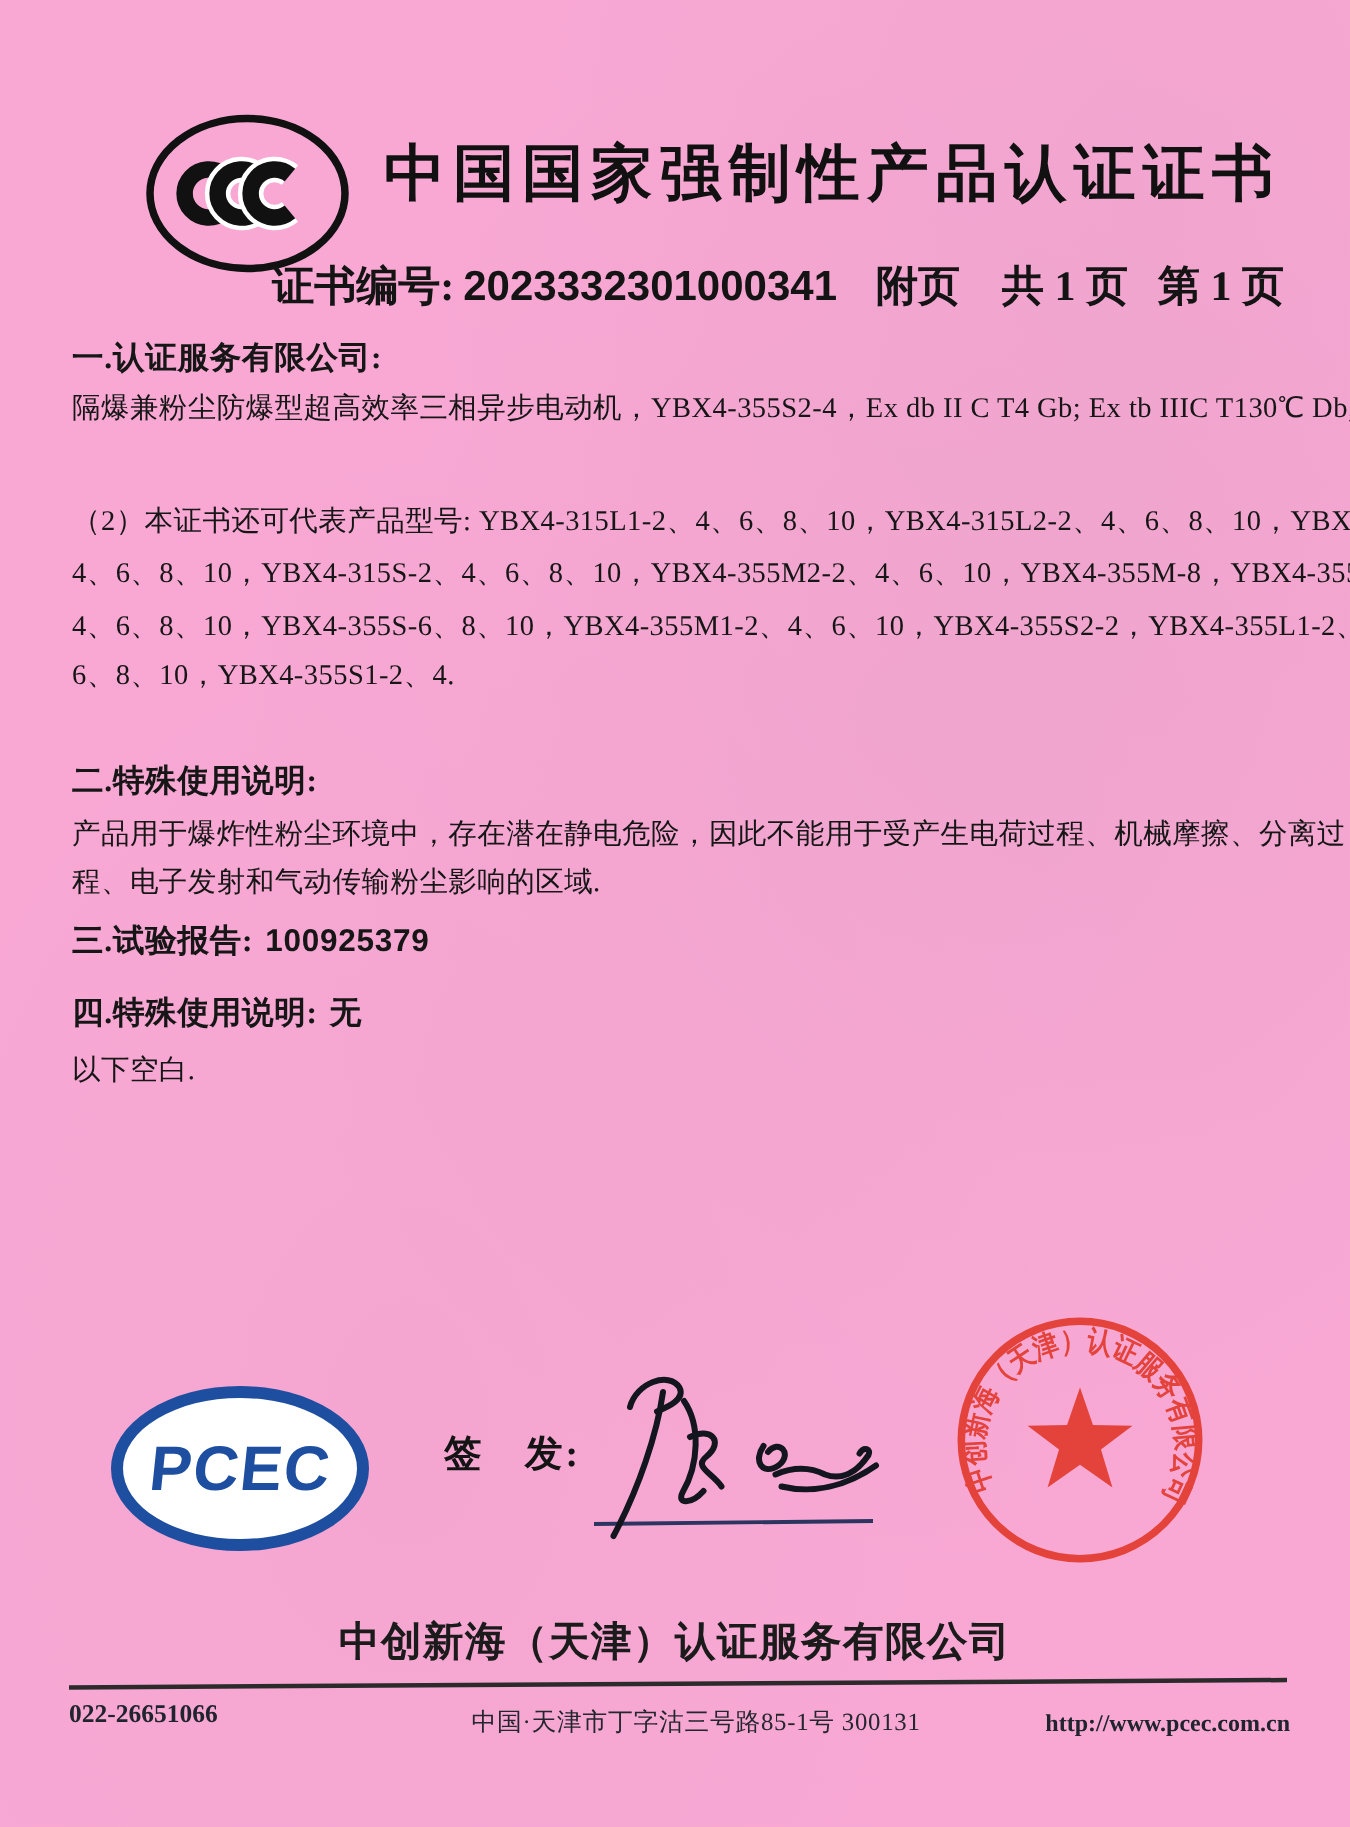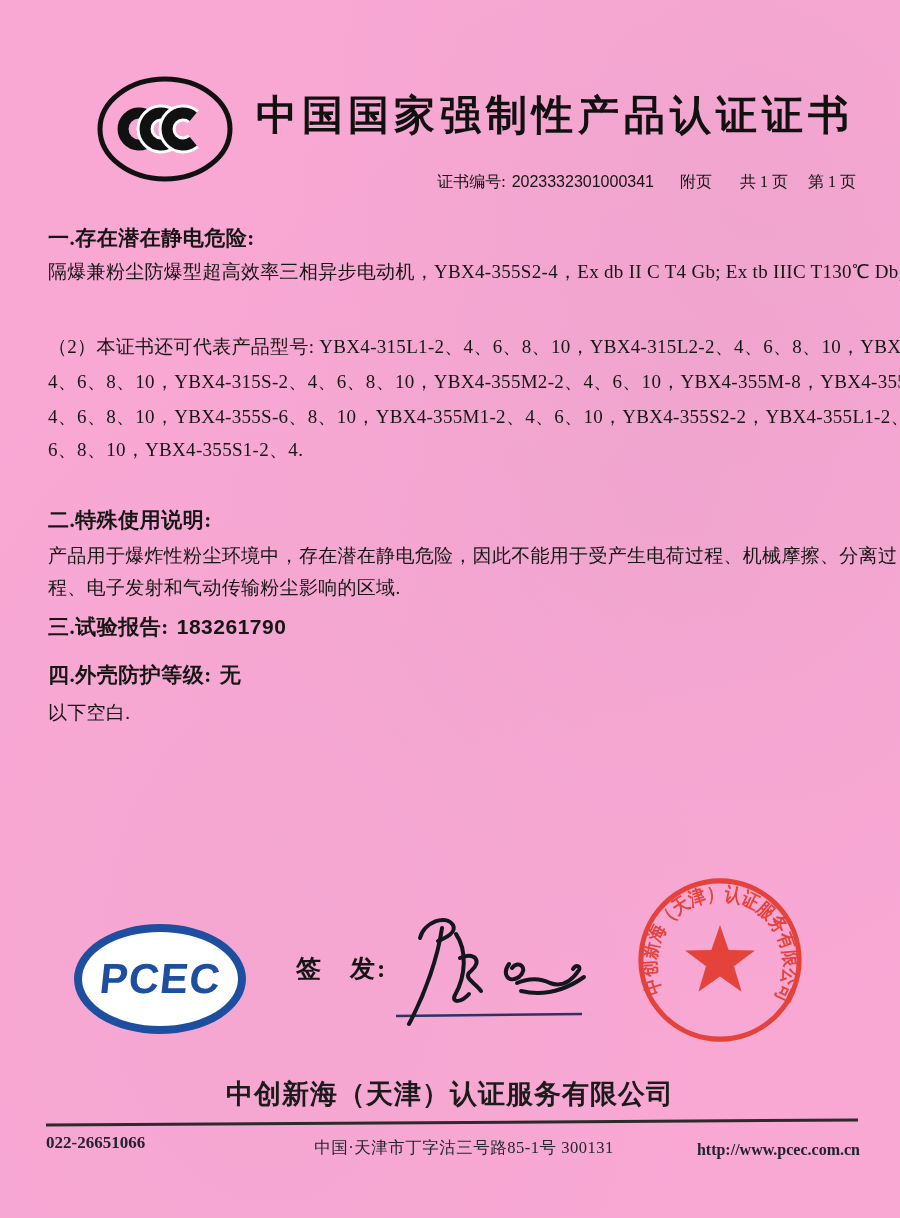--- a/index.html
+++ b/index.html
@@ -16,22 +16,22 @@
   }
 
   
   .ccc-logo { position:absolute; left:94px; top:74px; width:142px; height:110px; }
   .doc-title {
     position:absolute; left:256px; top:88px;
     font-family:"Liberation Sans", sans-serif; font-weight:bold;
     font-size:41px; letter-spacing:5px; color:#111; white-space:nowrap;
   }
   .cert-line {
-    position:absolute; top:172px; right:44px; font-weight:normal;
-    font-size:16px; white-space:nowrap; color:#141414;
+    position:absolute; top:172px; right:44px; font-weight:bold;
+    font-size:28px; white-space:nowrap; color:#141414;
   }
   .cert-line .num { font-family:"Liberation Sans", sans-serif; margin-left:6px; }
   .cert-line .gap-lg { margin-left:26px; }
   .cert-line .gap-md { margin-left:28px; }
   .cert-line .gap-sm { margin-left:20px; }
 
   
   .bline { position:absolute; left:48px; font-size:19px; white-space:nowrap; letter-spacing:0.3px; color:#161616; }
   .sec-title { font-weight:bold; font-size:21px; letter-spacing:0.5px; }
   .val-num { font-family:"Liberation Sans", sans-serif; font-weight:bold; margin-left:8px; }
@@ -91,37 +91,37 @@
       <path d="M 99.3 42.7 A 16 16 0 1 0 99.3 67.3" stroke="#111" stroke-width="11"></path>
     </g>
   </svg>
 
   <div class="doc-title">中国国家强制性产品认证证书</div>
 
   <div class="cert-line">
     <span>证书编号:</span><span class="num">2023332301000341</span><span class="gap-lg">附页</span><span class="gap-md">共 1 页</span><span class="gap-sm">第 1 页</span>
   </div>
 
-  <div class="bline sec-title" style="top:224px">一.存在潜在静电危险:</div>
+  <div class="bline sec-title" style="top:224px">一.认证服务有限公司:</div>
   <div class="bline" style="top:259px">隔爆兼粉尘防爆型超高效率三相异步电动机，YBX4-355S2-4，Ex db II C T4 Gb; Ex tb IIIC T130℃ Db;</div>
   <div class="bline" style="top:334px">（2）本证书还可代表产品型号: YBX4-315L1-2、4、6、8、10，YBX4-315L2-2、4、6、8、10，YBX4-315M-2、</div>
   <div class="bline" style="top:369px">4、6、8、10，YBX4-315S-2、4、6、8、10，YBX4-355M2-2、4、6、10，YBX4-355M-8，YBX4-355L2-2、</div>
   <div class="bline" style="top:404px">4、6、8、10，YBX4-355S-6、8、10，YBX4-355M1-2、4、6、10，YBX4-355S2-2，YBX4-355L1-2、4、</div>
   <div class="bline" style="top:437px">6、8、10，YBX4-355S1-2、4.</div>
 
   <div class="bline" style="top:543px">产品用于爆炸性粉尘环境中，存在潜在静电危险，因此不能用于受产生电荷过程、机械摩擦、分离过</div>
   <div class="bline sec-title" style="top:506px">二.特殊使用说明:</div>
   <div class="bline" style="top:575px">程、电子发射和气动传输粉尘影响的区域.</div>
 
   <div class="bline sec-title" style="top:613px">
-    <span>三.试验报告:</span><span class="val-num">183261790</span>
+    <span>三.试验报告:</span><span class="val-num">100925379</span>
   </div>
 
   <div class="bline sec-title" style="top:661px">
-    <span>四.外壳防护等级:</span><span class="val-cn">无</span>
+    <span>四.特殊使用说明:</span><span class="val-cn">无</span>
   </div>
 
   <div class="bline" style="top:700px">以下空白.</div>
 
   <div class="pcec-logo">
     <span>PCEC</span>
   </div>
 
   <div class="sign-label">签　发:</div>
 

